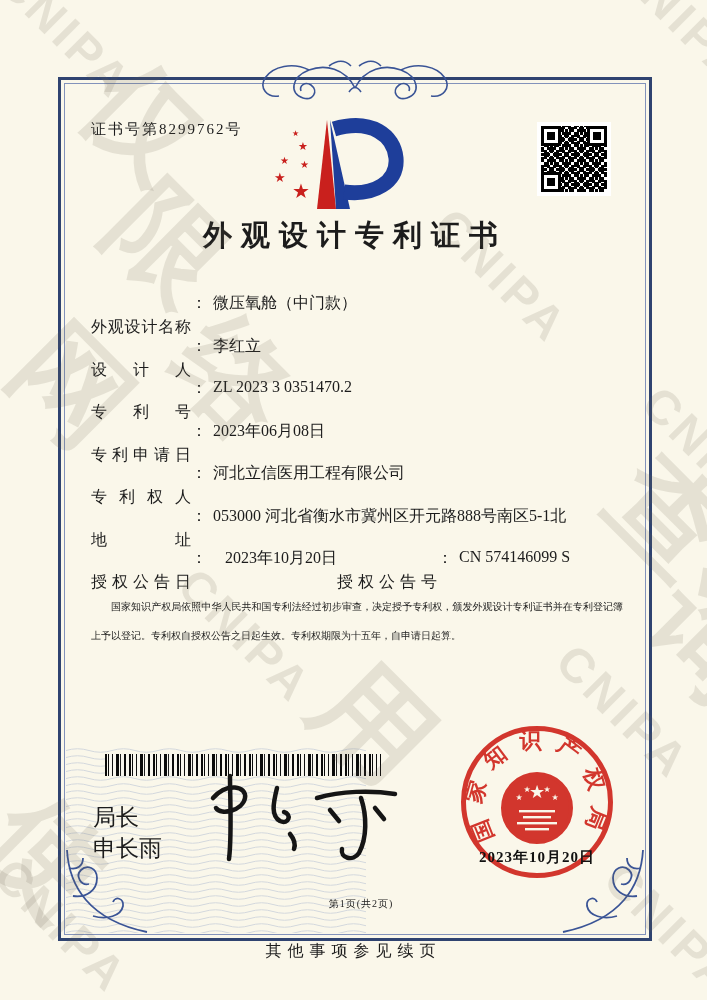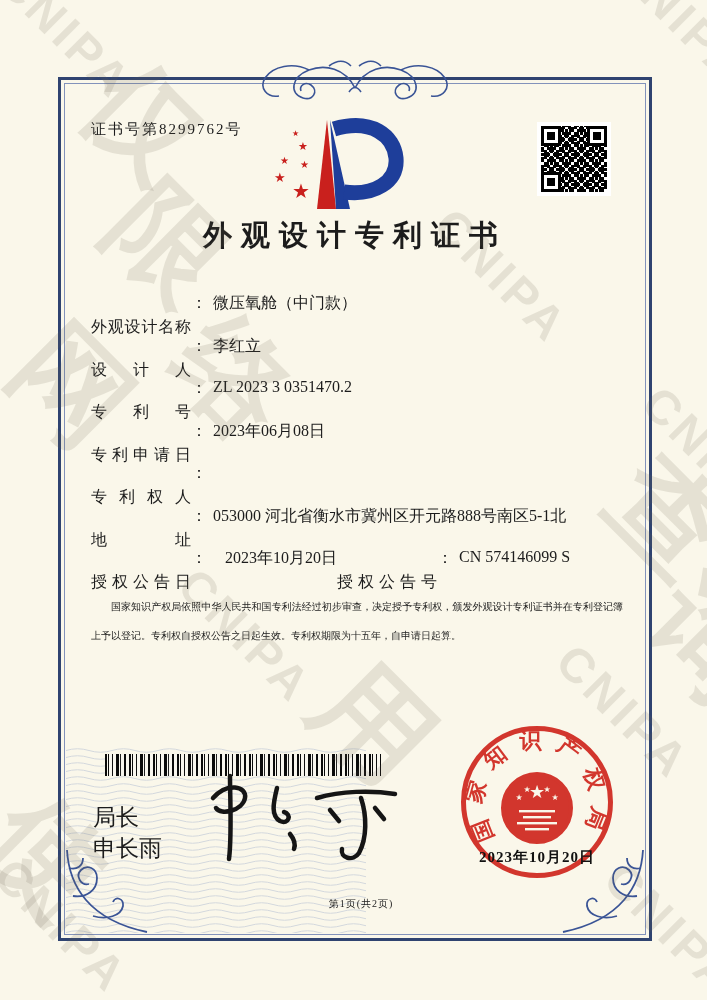--- a/index.html
+++ b/index.html
@@ -166,20 +166,21 @@
         <span class="fvalue">ZL 2023 3 0351470.2</span>
       </div>
       <div class="row">
         <span class="flabel">专利申请日</span>
           <span class="colon">：</span>
         <span class="fvalue">2023年06月08日</span>
       </div>
       <div class="row">
         <span class="flabel">专利权人</span>
           <span class="colon">：</span>
+        <span class="fvalue">河北立信医用工程有限公司</span>
       </div>
       <div class="row">
         <span class="flabel">地址</span>
           <span class="colon">：</span>
         <span class="fvalue">053000 河北省衡水市冀州区开元路888号南区5-1北</span>
       </div>
       <div class="row">
         <span class="flabel">授权公告日</span>
           <span class="colon">：</span>
         <span class="fvalue w1">2023年10月20日</span>
@@ -235,20 +236,21 @@
           <rect x="56" y="96" width="40" height="2.4" fill="#faf7ea"></rect>
           <rect x="64" y="102" width="24" height="2.4" fill="#faf7ea"></rect>
         </g>
       </svg>
     </div>
     <div class="seal-date">2023年10月20日</div>
 
     <div class="page-num">第1页(共2页)</div>
   </div>
 
+  <div class="continuation">其他事项参见续页</div>
 
   <div class="wm-layer">
       <span class="wm wm-latin" style="left: -18px; top: 8px; font-size: 48px;">CNIPA</span>
       <span class="wm wm-latin" style="left: 598px; top: -6px; font-size: 48px;">CNIPA</span>
       <span class="wm wm-latin" style="left: 418px; top: 252px; font-size: 48px;">CNIPA</span>
       <span class="wm wm-latin" style="left: 626px; top: 430px; font-size: 48px;">CNIPA</span>
       <span class="wm wm-latin" style="left: 162px; top: 612px; font-size: 48px;">CNIPA</span>
       <span class="wm wm-latin" style="left: 540px; top: 688px; font-size: 48px;">CNIPA</span>
       <span class="wm wm-latin" style="left: -22px; top: 902px; font-size: 48px;">CNIPA</span>
       <span class="wm wm-latin" style="left: 588px; top: 906px; font-size: 48px;">CNIPA</span>

